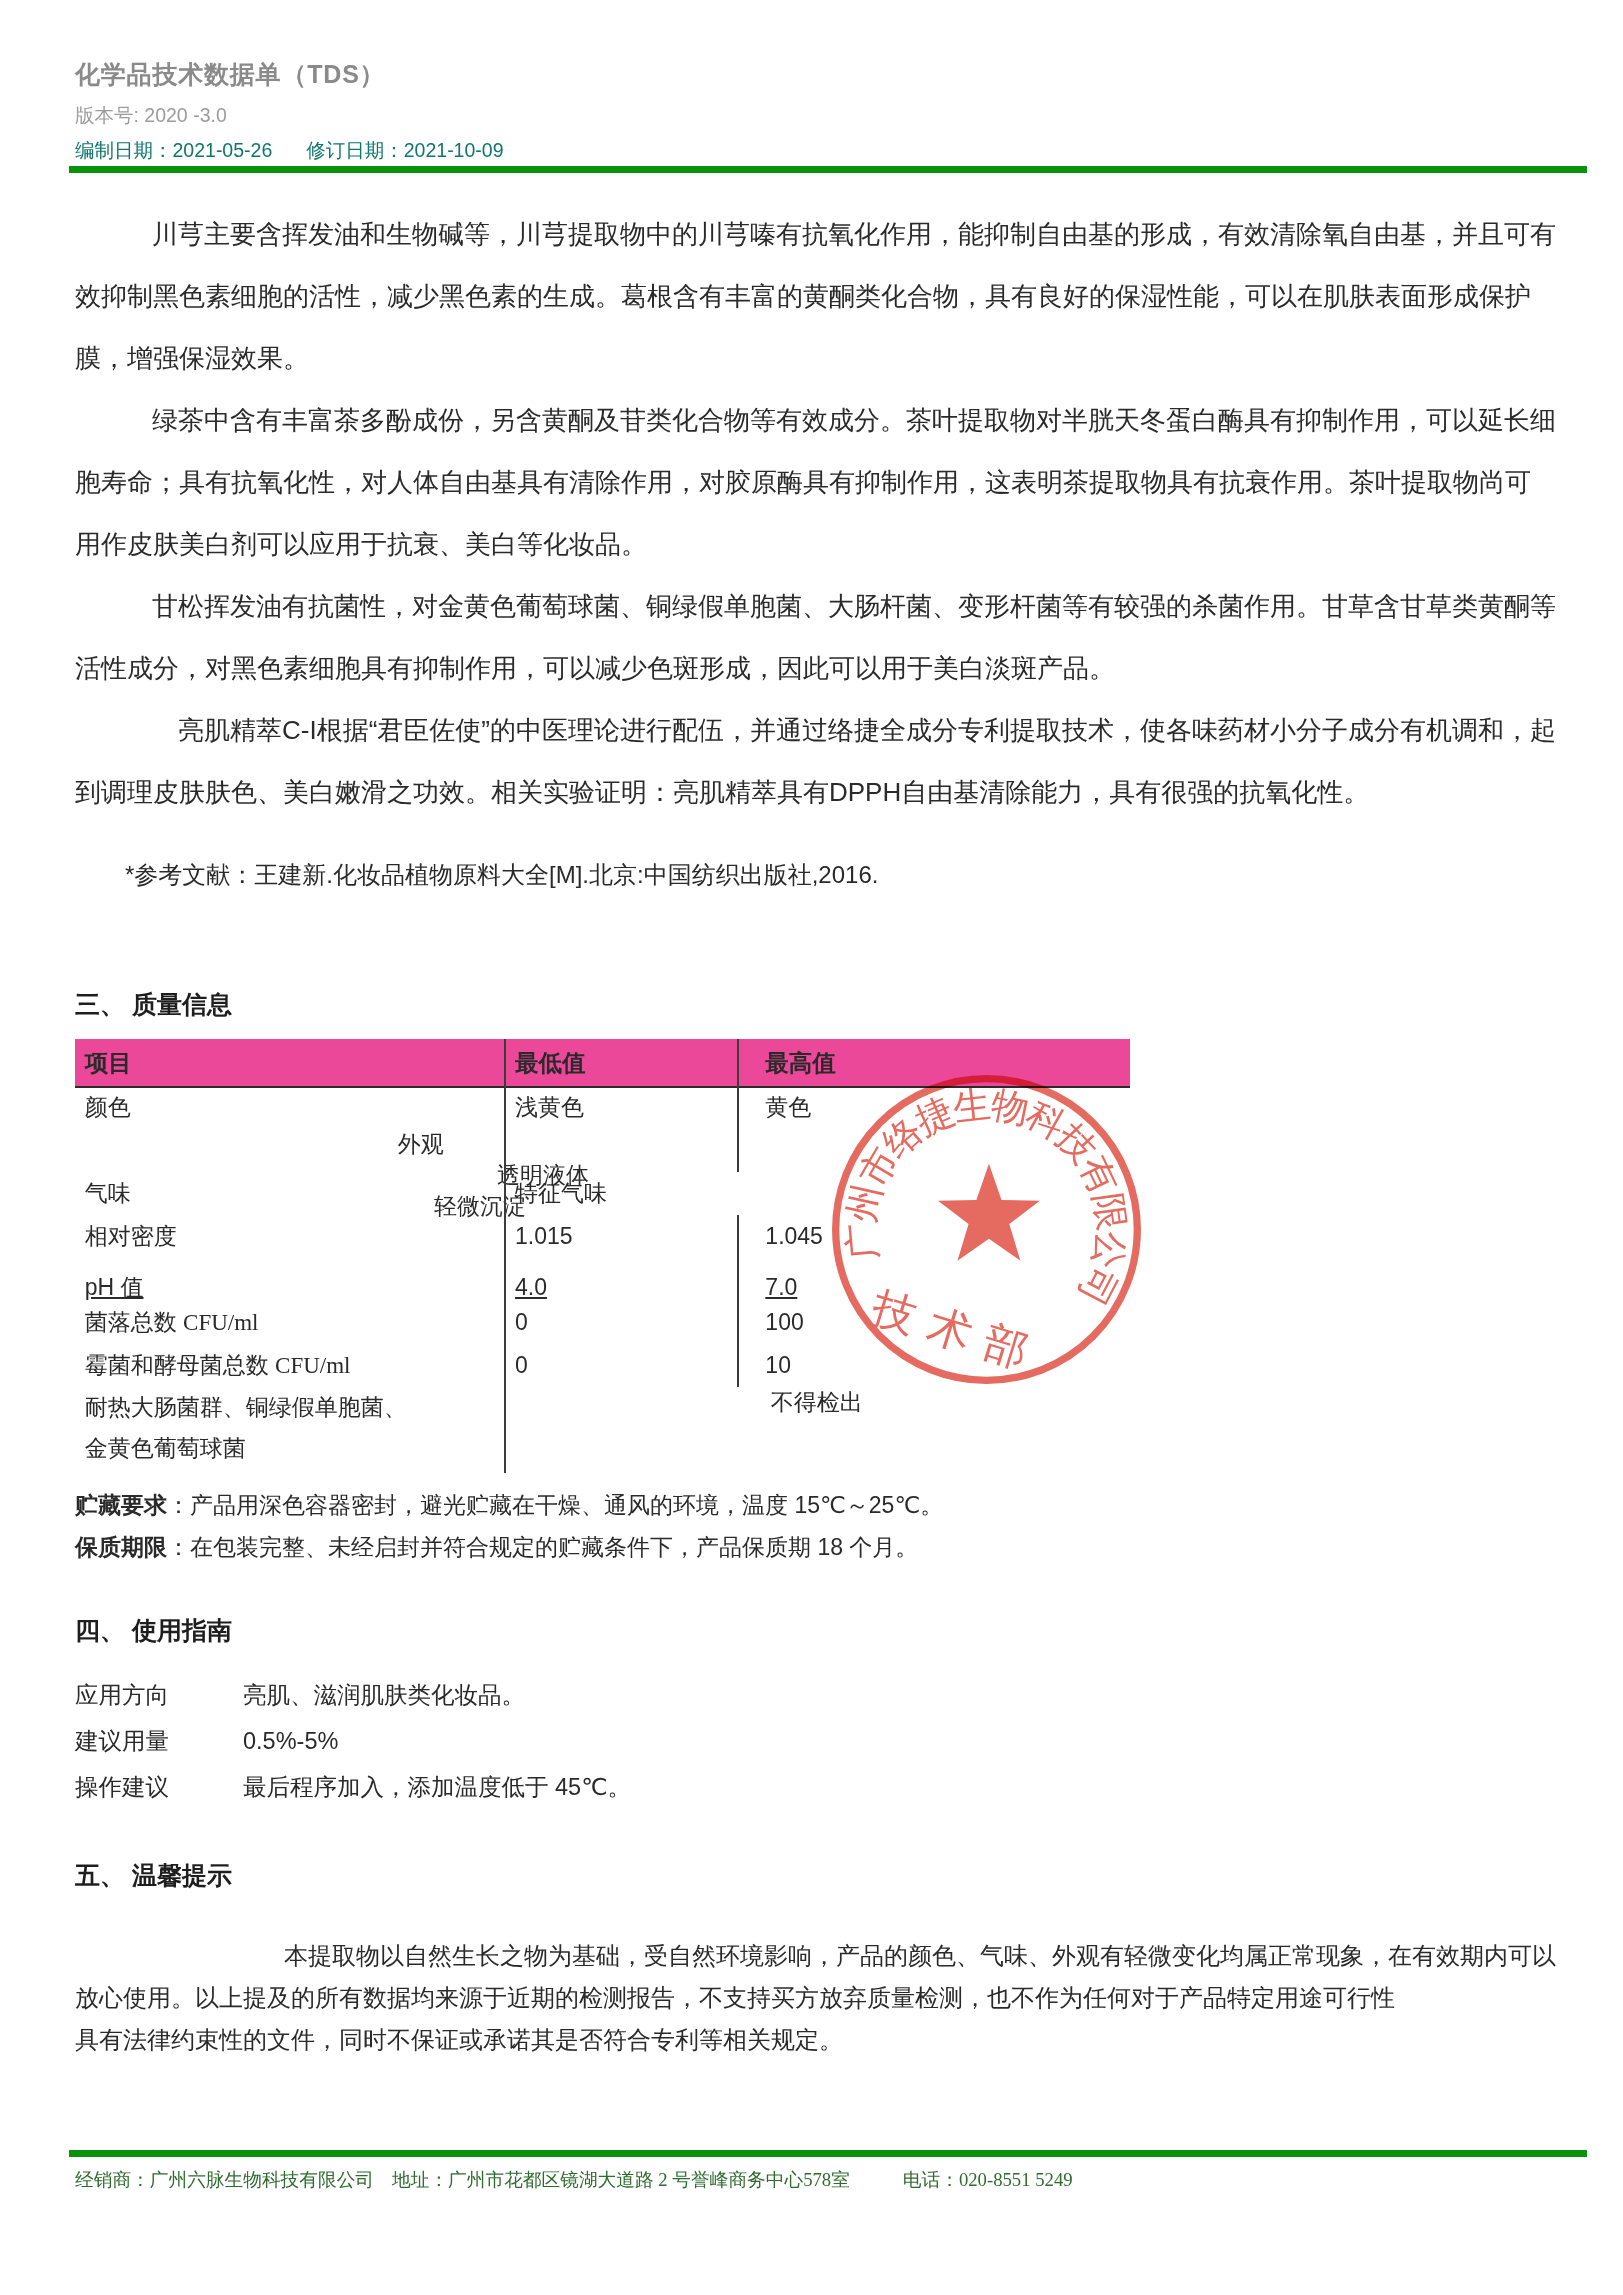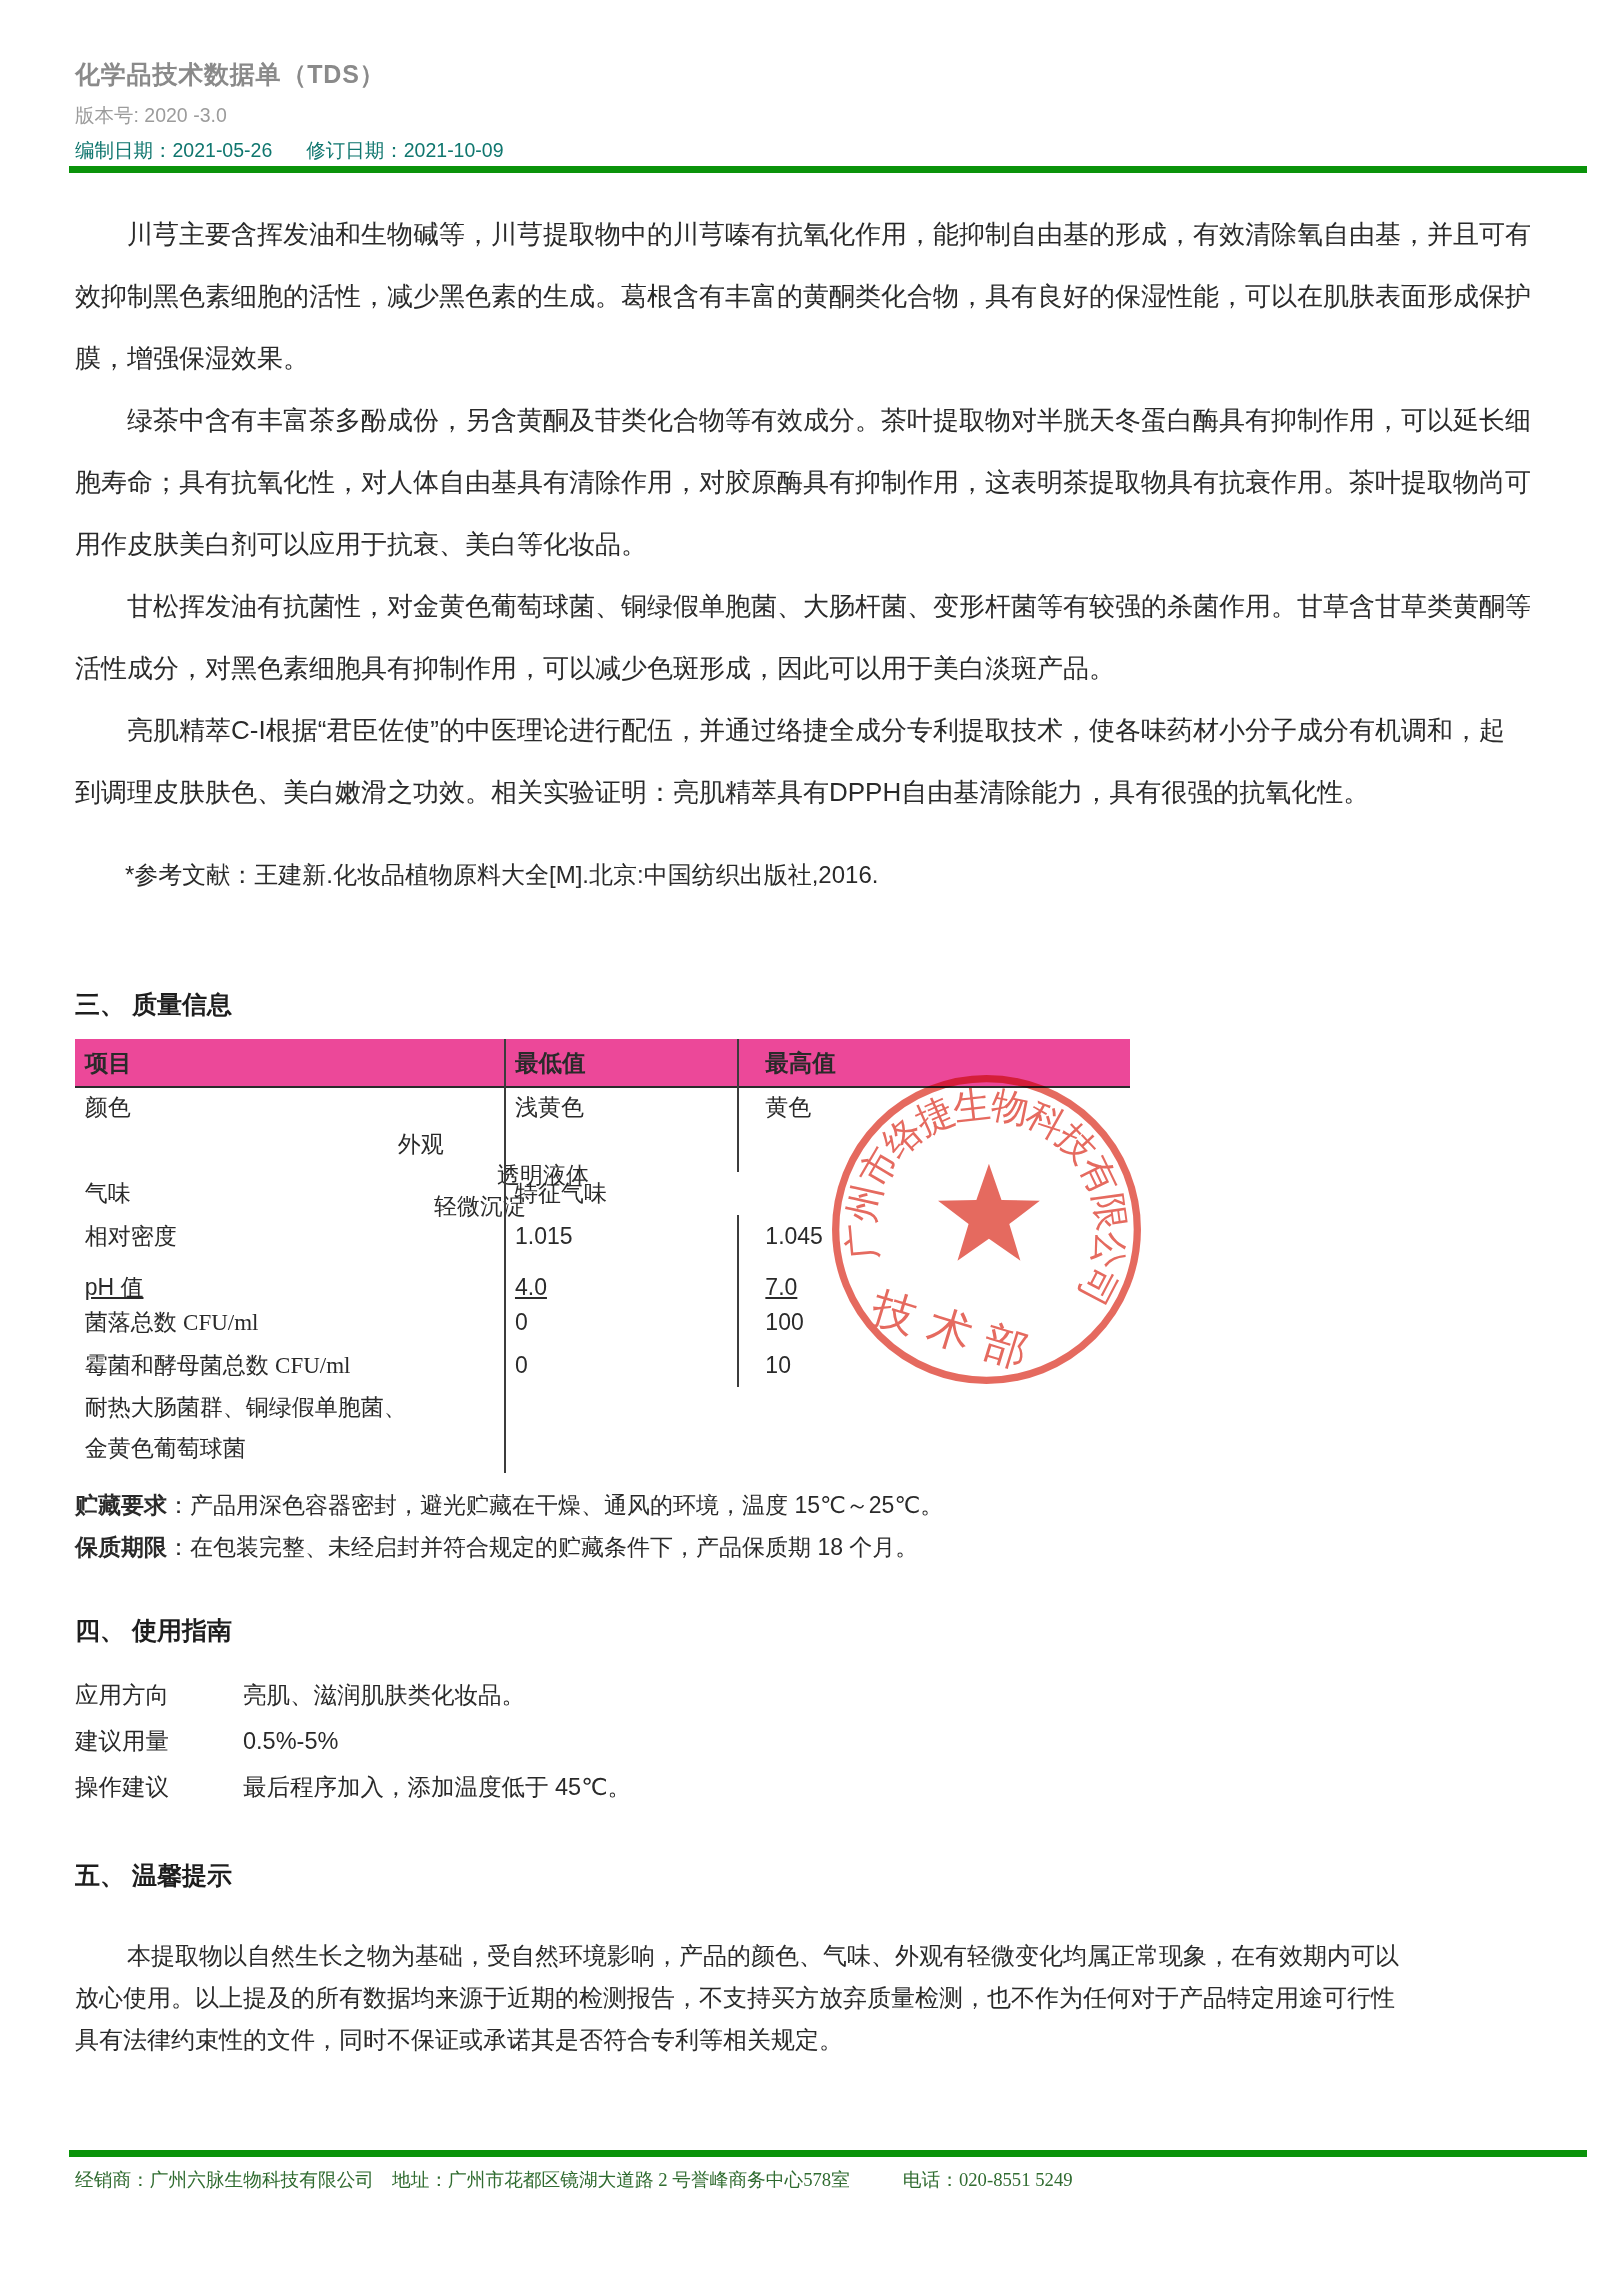--- a/index.html
+++ b/index.html
@@ -12,21 +12,21 @@
   
   .doc-title{left:75px;top:58px;font-size:25px;font-weight:bold;color:#8a8a8a;letter-spacing:0.8px;}
   .doc-version{left:75px;top:102px;font-size:19.5px;color:#9c9c9c;}
   .doc-dates{left:75px;top:137px;font-size:19.5px;color:#0f766e;display:flex;gap:34px;}
   .rule{left:69px;width:1518px;height:7.3px;background:#0a930a;}
   .rule-top{top:166px;}
   .rule-bottom{top:2150px;}
   
   .intro{left:75px;top:203px;width:1481px;font-size:26px;line-height:62px;}
   .intro .ln{height:62px;white-space:nowrap;}
-  .indent{padding-left:52px;}
+  .indent{padding-left:52px;text-align:right;}
   .reference{left:75px;top:859px;width:1481px;font-size:24px;padding-left:50px;}
   
   .sec-head{font-size:25px;font-weight:bold;color:#1e1e1e;}
   .sec3{left:75px;top:988px;}
   .sec4{left:75px;top:1614px;}
   .sec5{left:75px;top:1859px;}
   
   .qtable{left:75px;top:1039px;width:1055px;height:434px;font-size:23px;}
   .trow{position:absolute;left:0;width:1055px;display:flex;align-items:center;}
   .thead{top:0;height:47px;background:#ec4899;font-size:23.5px;font-weight:bold;}
@@ -133,20 +133,21 @@
     <div class="trow r7">
       <div class="c1"><span>霉菌和酵母菌总数 </span><span class="serif">CFU/ml</span></div>
       <div class="c2">0</div>
       <div class="c3">10</div>
     </div>
     <div class="trow r8">
       <div class="c1">
         <div>耐热大肠菌群、铜绿假单胞菌、</div>
         <div>金黄色葡萄球菌</div>
       </div>
+      <div class="merged-val">不得检出</div>
     </div>
     <div class="hline"></div>
     <div class="vline v1"></div>
     <div class="vline v2a"></div>
     <div class="vline v2b"></div>
   </div>
 
   <div class="abs kv-line storage">
     <b>贮藏要求</b><span>：产品用深色容器密封，避光贮藏在干燥、通风的环境，温度 15℃～25℃。</span>
   </div>

